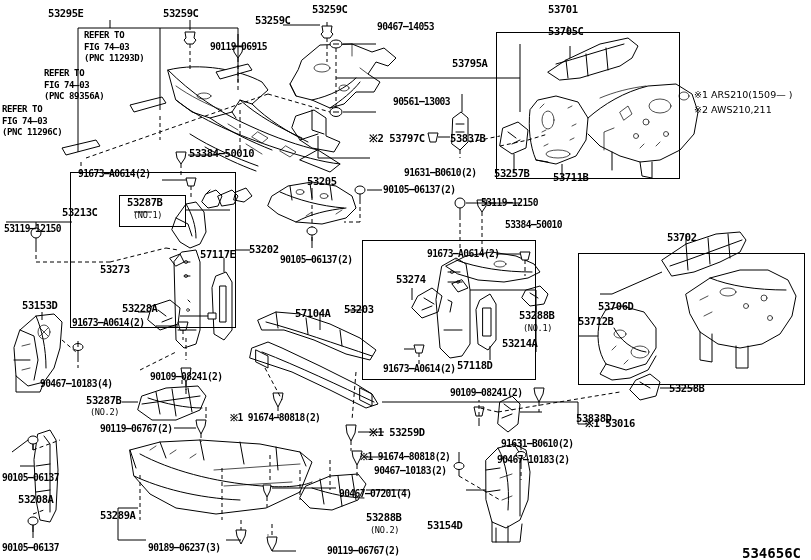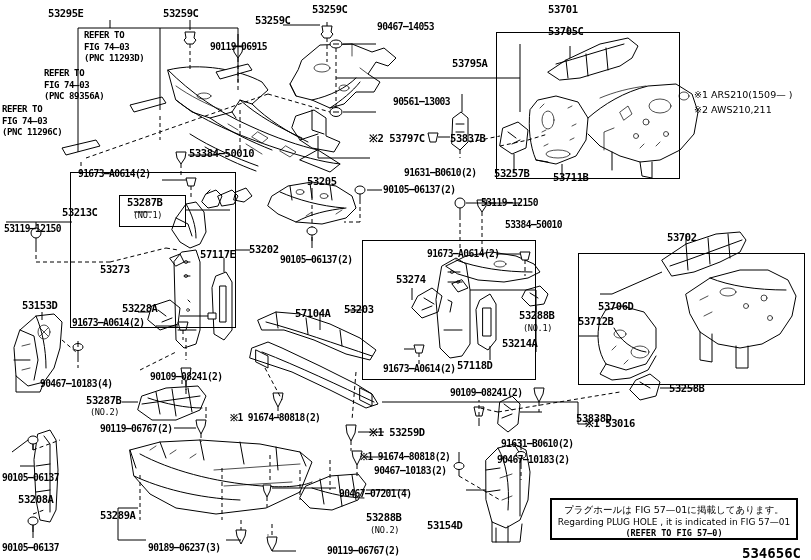--- a/index.html
+++ b/index.html
@@ -693,22 +693,16 @@
   <div class="lbl pn" style="left:427px;top:520px;">53154D</div>
   <div class="lbl hw" style="left:2px;top:473px;">90105—06137</div>
   <div class="lbl hw" style="left:2px;top:543px;">90105—06137</div>
   <div class="lbl pn" style="left:18px;top:494px;">53208A</div>
   <div class="lbl pn" style="left:100px;top:510px;">53289A</div>
   <div class="lbl hw" style="left:148px;top:543px;">90189—06237(3)</div>
 
   <div class="lbl note" style="left:694px;top:90px;font-weight:normal;">※1 ARS210(1509—   )</div>
   <div class="lbl note" style="left:694px;top:105px;font-weight:normal;">※2 AWS210,211</div>
 
-  <div class="notebox" style="left:550px;top:498px;width:248px;height:42px;padding-top:4px;">
-    <div class="note" style="font-size:9.5px;line-height:12px;">プラグホールは FIG  57—01に掲載してあります。</div>
-    <div class="note" style="font-size:9px;line-height:12px;">Regarding  PLUG  HOLE , it is indicated in FIG  57—01</div>
-    <div class="note" style="font-size:8.5px;line-height:11px;font-weight:bold;
-                font-family:'DejaVu Sans Mono','Liberation Mono',monospace;">(REFER  TO  FIG  57—0)</div>
-  </div>
 
   <div class="lbl" style="left:742px;top:546px;font-size:14px;font-weight:bold;">534656C</div>
 
 </div>
 
 </body></html>

